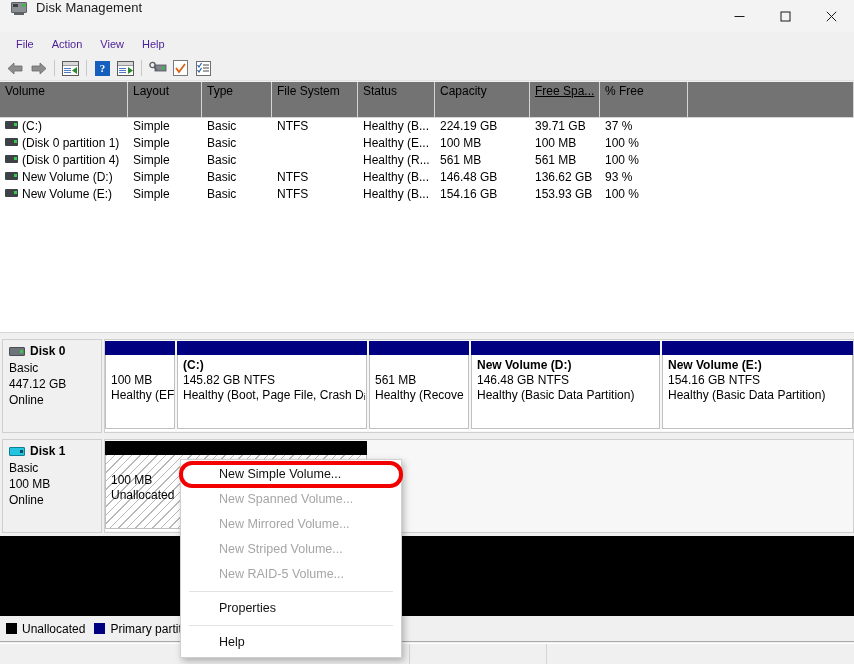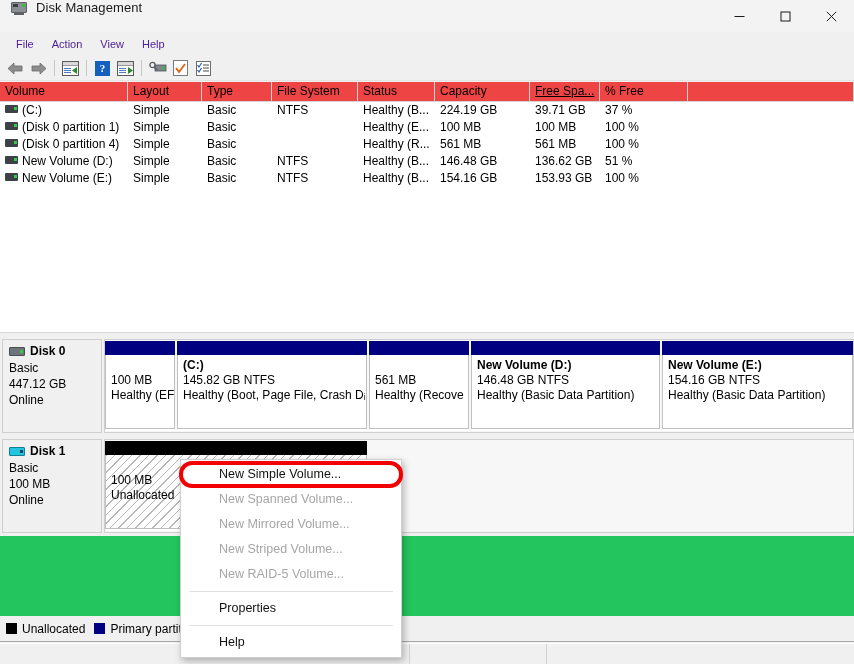--- a/index.html
+++ b/index.html
@@ -161,22 +161,22 @@
   .listpane {
     position: absolute;
     left: 0; top: 82px;
     width: 854px;
     height: 250px;
     background: #ffffff;
     overflow: hidden;
   }
   .listhead {
     display: flex;
-    height: 20px;
-    background: #ef4444;
+    height: 36px;
+    background: #737373;
     border-bottom: 1px solid #d4d4d4;
     box-sizing: border-box;
   }
   .hcell {
     font-size: 12px;
     color: #000;
     padding-left: 5px;
     line-height: 18px;
     border-right: 1px solid #d4d4d4;
     box-sizing: border-box;
@@ -219,21 +219,21 @@
     border-top: 1px solid #d8d8d8;
     box-sizing: border-box;
   }
 
   
   .graphpane {
     position: absolute;
     left: 0; top: 336px;
     width: 854px;
     height: 280px;
-    background: #22c55e;
+    background: #000000;
     overflow: hidden;
   }
   .diskrow {
     position: relative;
     height: 100px;
     background: #f0f0f0;
   }
   .diskinfo {
     position: absolute;
     left: 2px; top: 3px;
@@ -529,21 +529,21 @@
           <div class="cell" style="width: 88px;">100 %</div>
         </div>
         <div class="lrow">
           <div class="cell" style="width: 128px;"><span class="vol-ico"></span><span>New Volume (D:)</span></div>
           <div class="cell" style="width: 74px;">Simple</div>
           <div class="cell" style="width: 70px;">Basic</div>
           <div class="cell" style="width: 86px;">NTFS</div>
           <div class="cell" style="width: 77px;">Healthy (B...</div>
           <div class="cell" style="width: 95px;">146.48 GB</div>
           <div class="cell" style="width: 70px;">136.62 GB</div>
-          <div class="cell" style="width: 88px;">51 %</div>
+          <div class="cell" style="width: 88px;">93 %</div>
         </div>
         <div class="lrow">
           <div class="cell" style="width: 128px;"><span class="vol-ico"></span><span>New Volume (E:)</span></div>
           <div class="cell" style="width: 74px;">Simple</div>
           <div class="cell" style="width: 70px;">Basic</div>
           <div class="cell" style="width: 86px;">NTFS</div>
           <div class="cell" style="width: 77px;">Healthy (B...</div>
           <div class="cell" style="width: 95px;">154.16 GB</div>
           <div class="cell" style="width: 70px;">153.93 GB</div>
           <div class="cell" style="width: 88px;">100 %</div>

